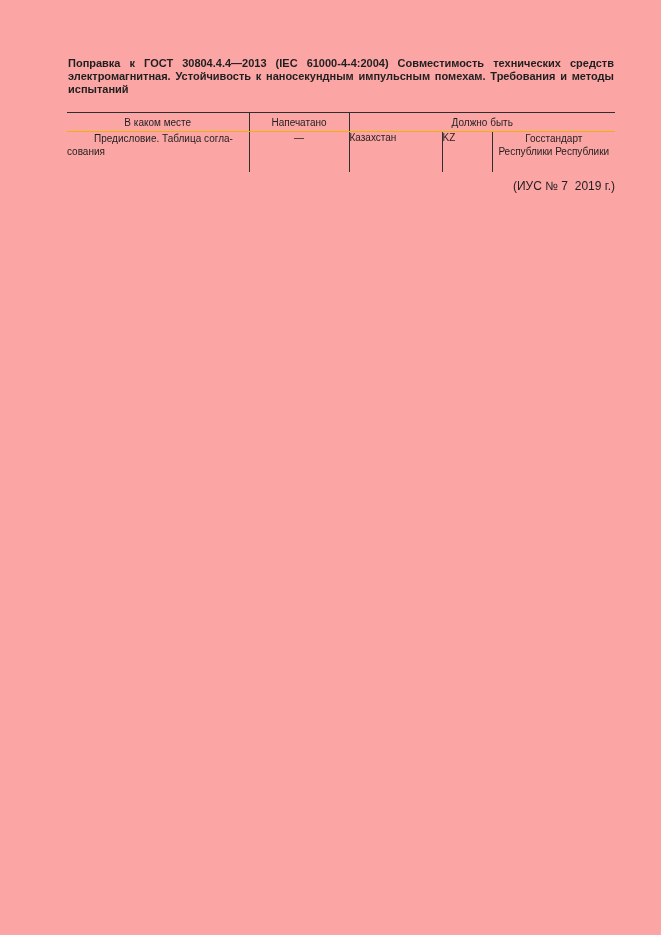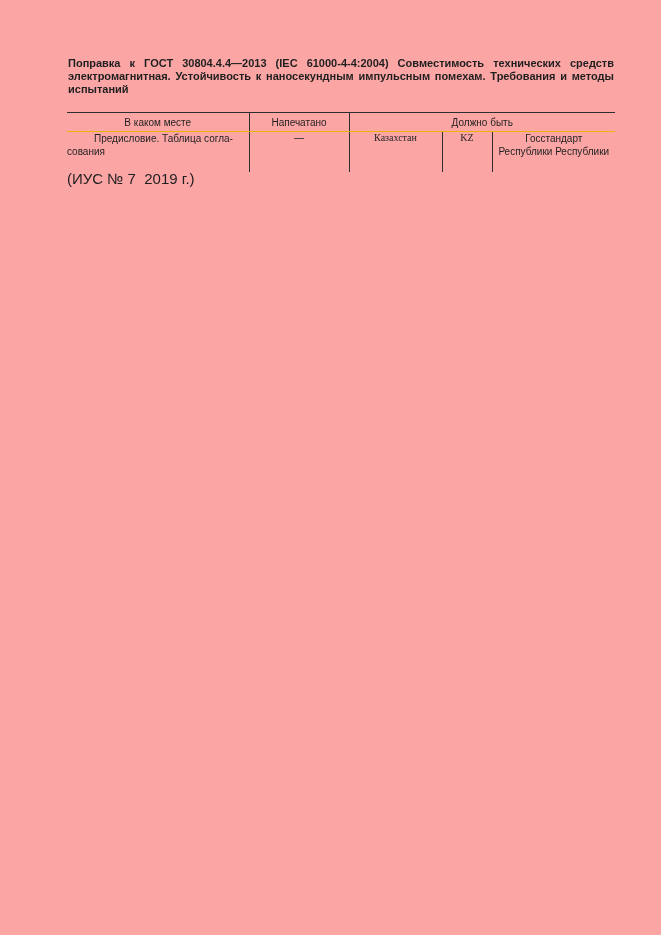--- a/index.html
+++ b/index.html
@@ -58,36 +58,35 @@
     line-height: 13px;
     text-align: left;
   }
   .line { display: block; }
   .line-indent { display: block; text-indent: 27px; }
   td.cell-printed {
     text-align: center;
     padding-top: 6px;
   }
   td.cell-sub-mid {
-    text-align: center;
+    text-align: left;
     padding-top: 11px;
-    font-family: Liberation Serif, serif;
   }
   td.cell-authority {
     text-align: center;
     padding-top: 5px;
     line-height: 13px;
   }
   .caption {
     position: absolute;
     left: 67px;
-    top: 170px;
+    top: 179px;
     width: 548px;
-    text-align: left;
-    font-size: 15px;
+    text-align: right;
+    font-size: 12px;
     white-space: pre-wrap;
     color: #1f1f1f;
   }
 </style>
 </head>
 <body>
 
 <div class="page">
 
   <div class="heading">Поправка к ГОСТ 30804.4.4—2013 (IEC 61000-4-4:2004) Совместимость технических средств электромагнитная. Устойчивость к наносекундным импульсным помехам. Требования и методы испытаний</div>

